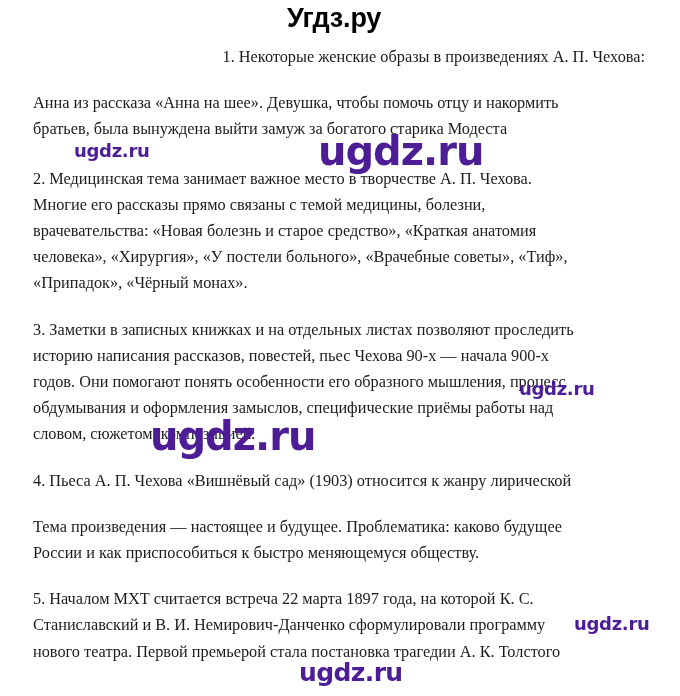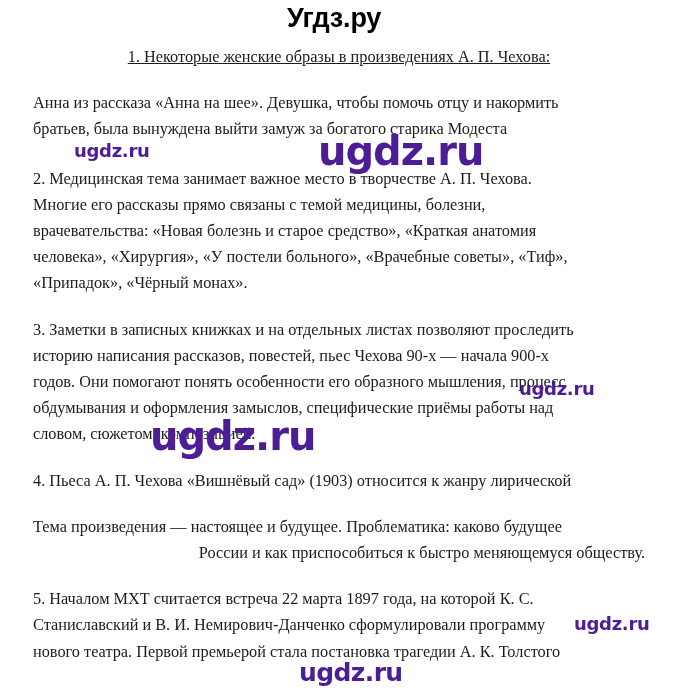--- a/index.html
+++ b/index.html
@@ -79,21 +79,21 @@
 </style>
 </head>
 <body>
 
 <div class="site-header">
   <div class="site-logo">Угдз.ру</div>
 </div>
 
 <div class="answer-sheet">
     <p class="answer-block gap-lg">
-      <span class="ln" style="text-align: center; text-decoration: underline;">1. Некоторые женские образы в произведениях А. П. Чехова:</span>
+      <span class="ln" style="text-align: right;">1. Некоторые женские образы в произведениях А. П. Чехова:</span>
     </p>
     <p class="answer-block tight">
       <span class="ln">Анна из рассказа «Анна на шее». Девушка, чтобы помочь отцу и накормить</span>
       <span class="ln">братьев, была вынуждена выйти замуж за богатого старика Модеста</span>
     </p>
     <p class="answer-block gap-lg">
       <span class="ln">2. Медицинская тема занимает важное место в творчестве А. П. Чехова.</span>
       <span class="ln">Многие его рассказы прямо связаны с темой медицины, болезни,</span>
       <span class="ln">врачевательства: «Новая болезнь и старое средство», «Краткая анатомия</span>
       <span class="ln">человека», «Хирургия», «У постели больного», «Врачебные советы», «Тиф»,</span>
@@ -104,21 +104,21 @@
       <span class="ln">историю написания рассказов, повестей, пьес Чехова 90-х — начала 900-х</span>
       <span class="ln">годов. Они помогают понять особенности его образного мышления, процесс</span>
       <span class="ln">обдумывания и оформления замыслов, специфические приёмы работы над</span>
       <span class="ln" style="text-align: left;">словом, сюжетом, композицией.</span>
     </p>
     <p class="answer-block gap-lg">
       <span class="ln">4. Пьеса А. П. Чехова «Вишнёвый сад» (1903) относится к жанру лирической</span>
     </p>
     <p class="answer-block gap-lg">
       <span class="ln">Тема произведения — настоящее и будущее. Проблематика: каково будущее</span>
-      <span class="ln" style="text-align: right;">России и как приспособиться к быстро меняющемуся обществу.</span>
+      <span class="ln" style="text-align: left;">России и как приспособиться к быстро меняющемуся обществу.</span>
     </p>
     <p class="answer-block ">
       <span class="ln">5. Началом МХТ считается встреча 22 марта 1897 года, на которой К. С.</span>
       <span class="ln">Станиславский и В. И. Немирович-Данченко сформулировали программу</span>
       <span class="ln">нового театра. Первой премьерой стала постановка трагедии А. К. Толстого</span>
     </p>
   </div>
 
 <div id="watermark-layer">
     <div class="watermark sm" style="left: 74px; top: 140px;">ugdz.ru</div>

